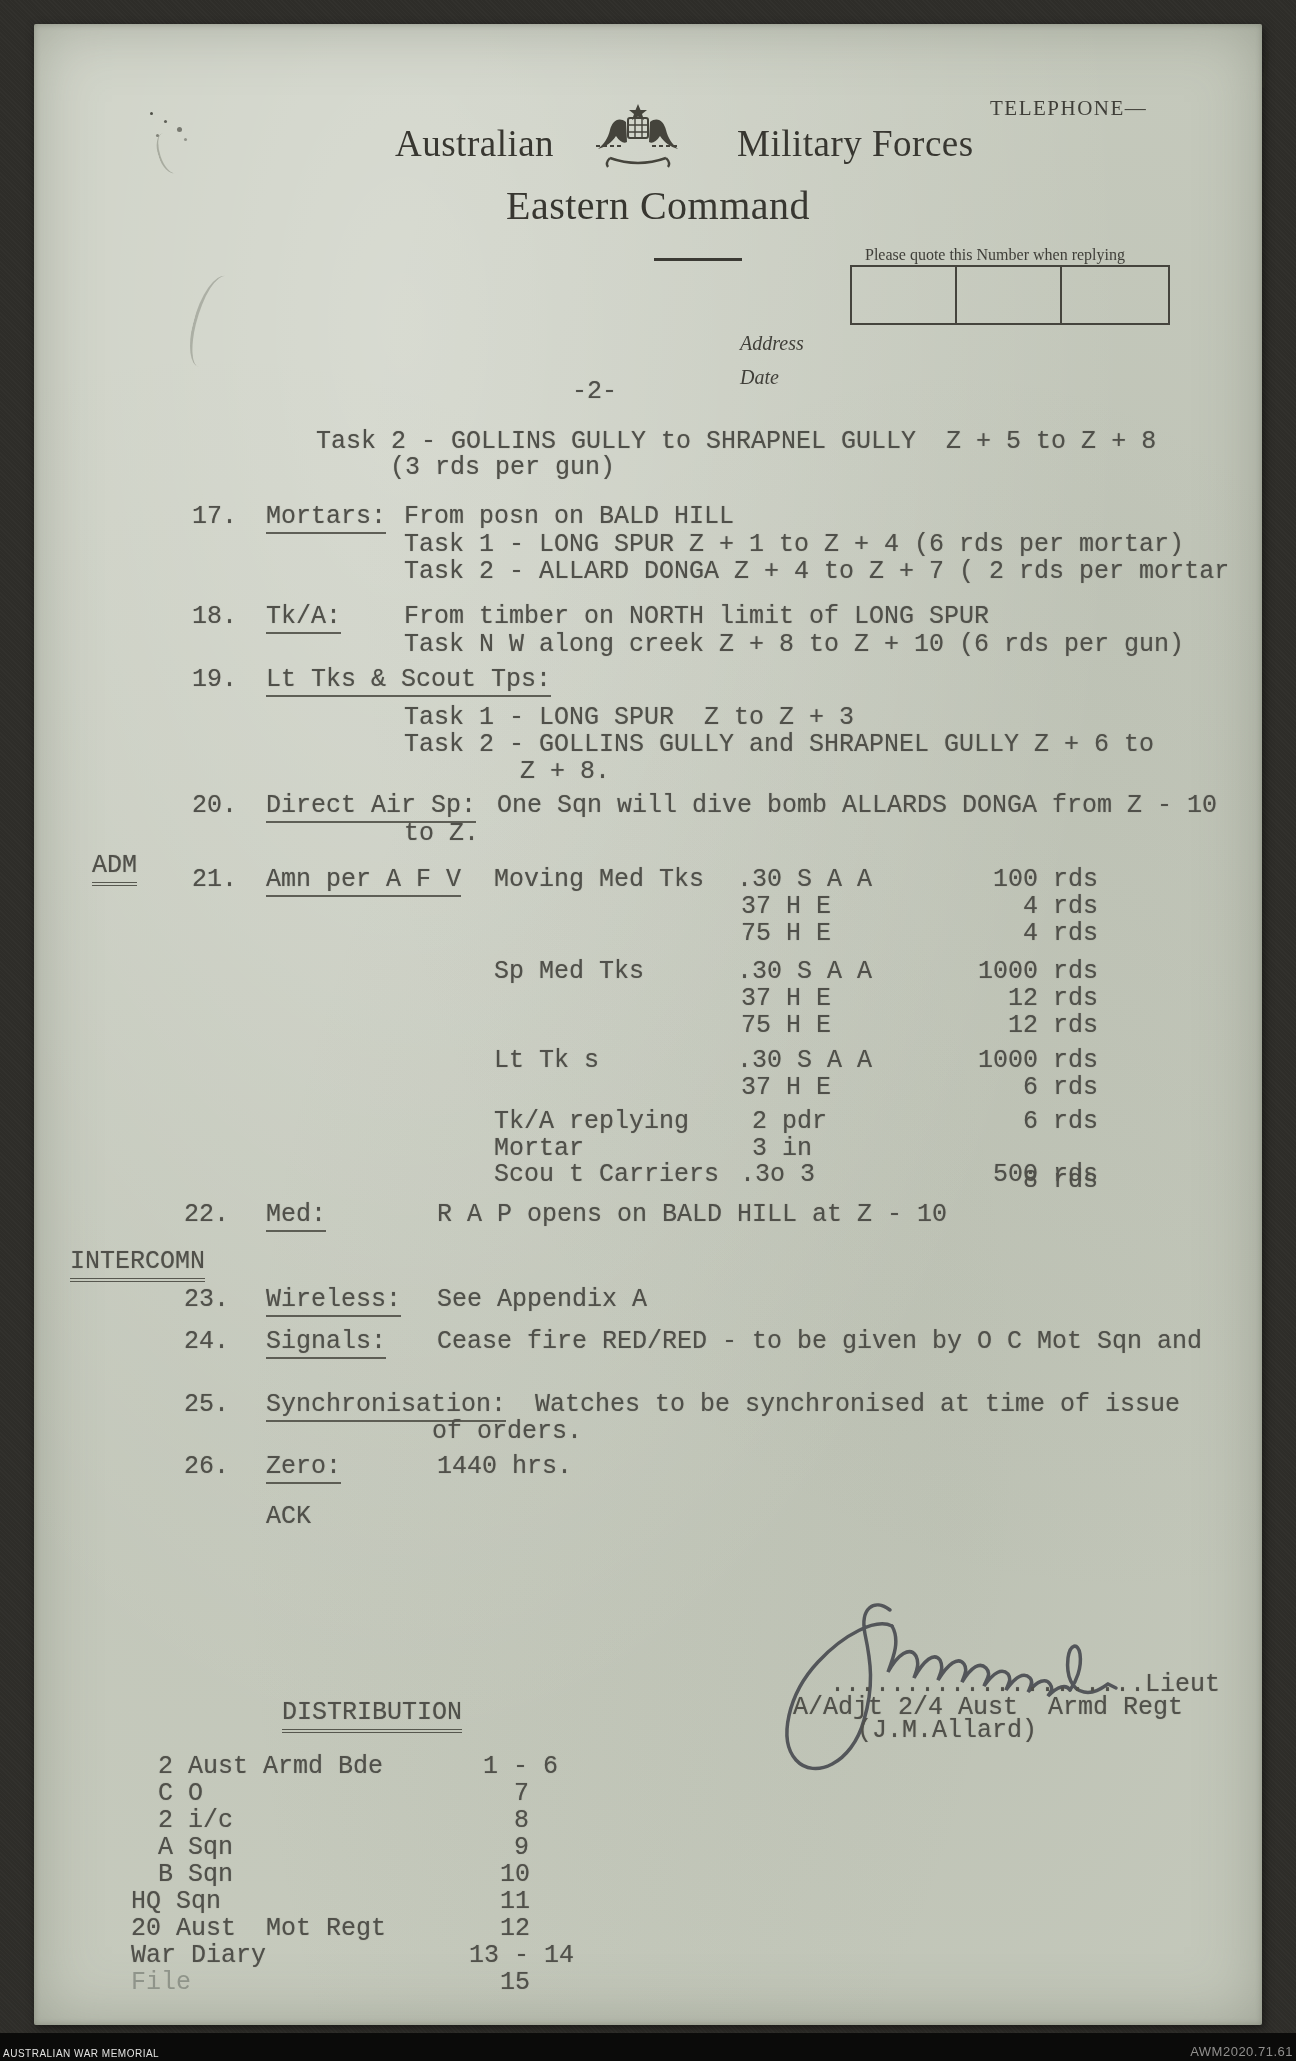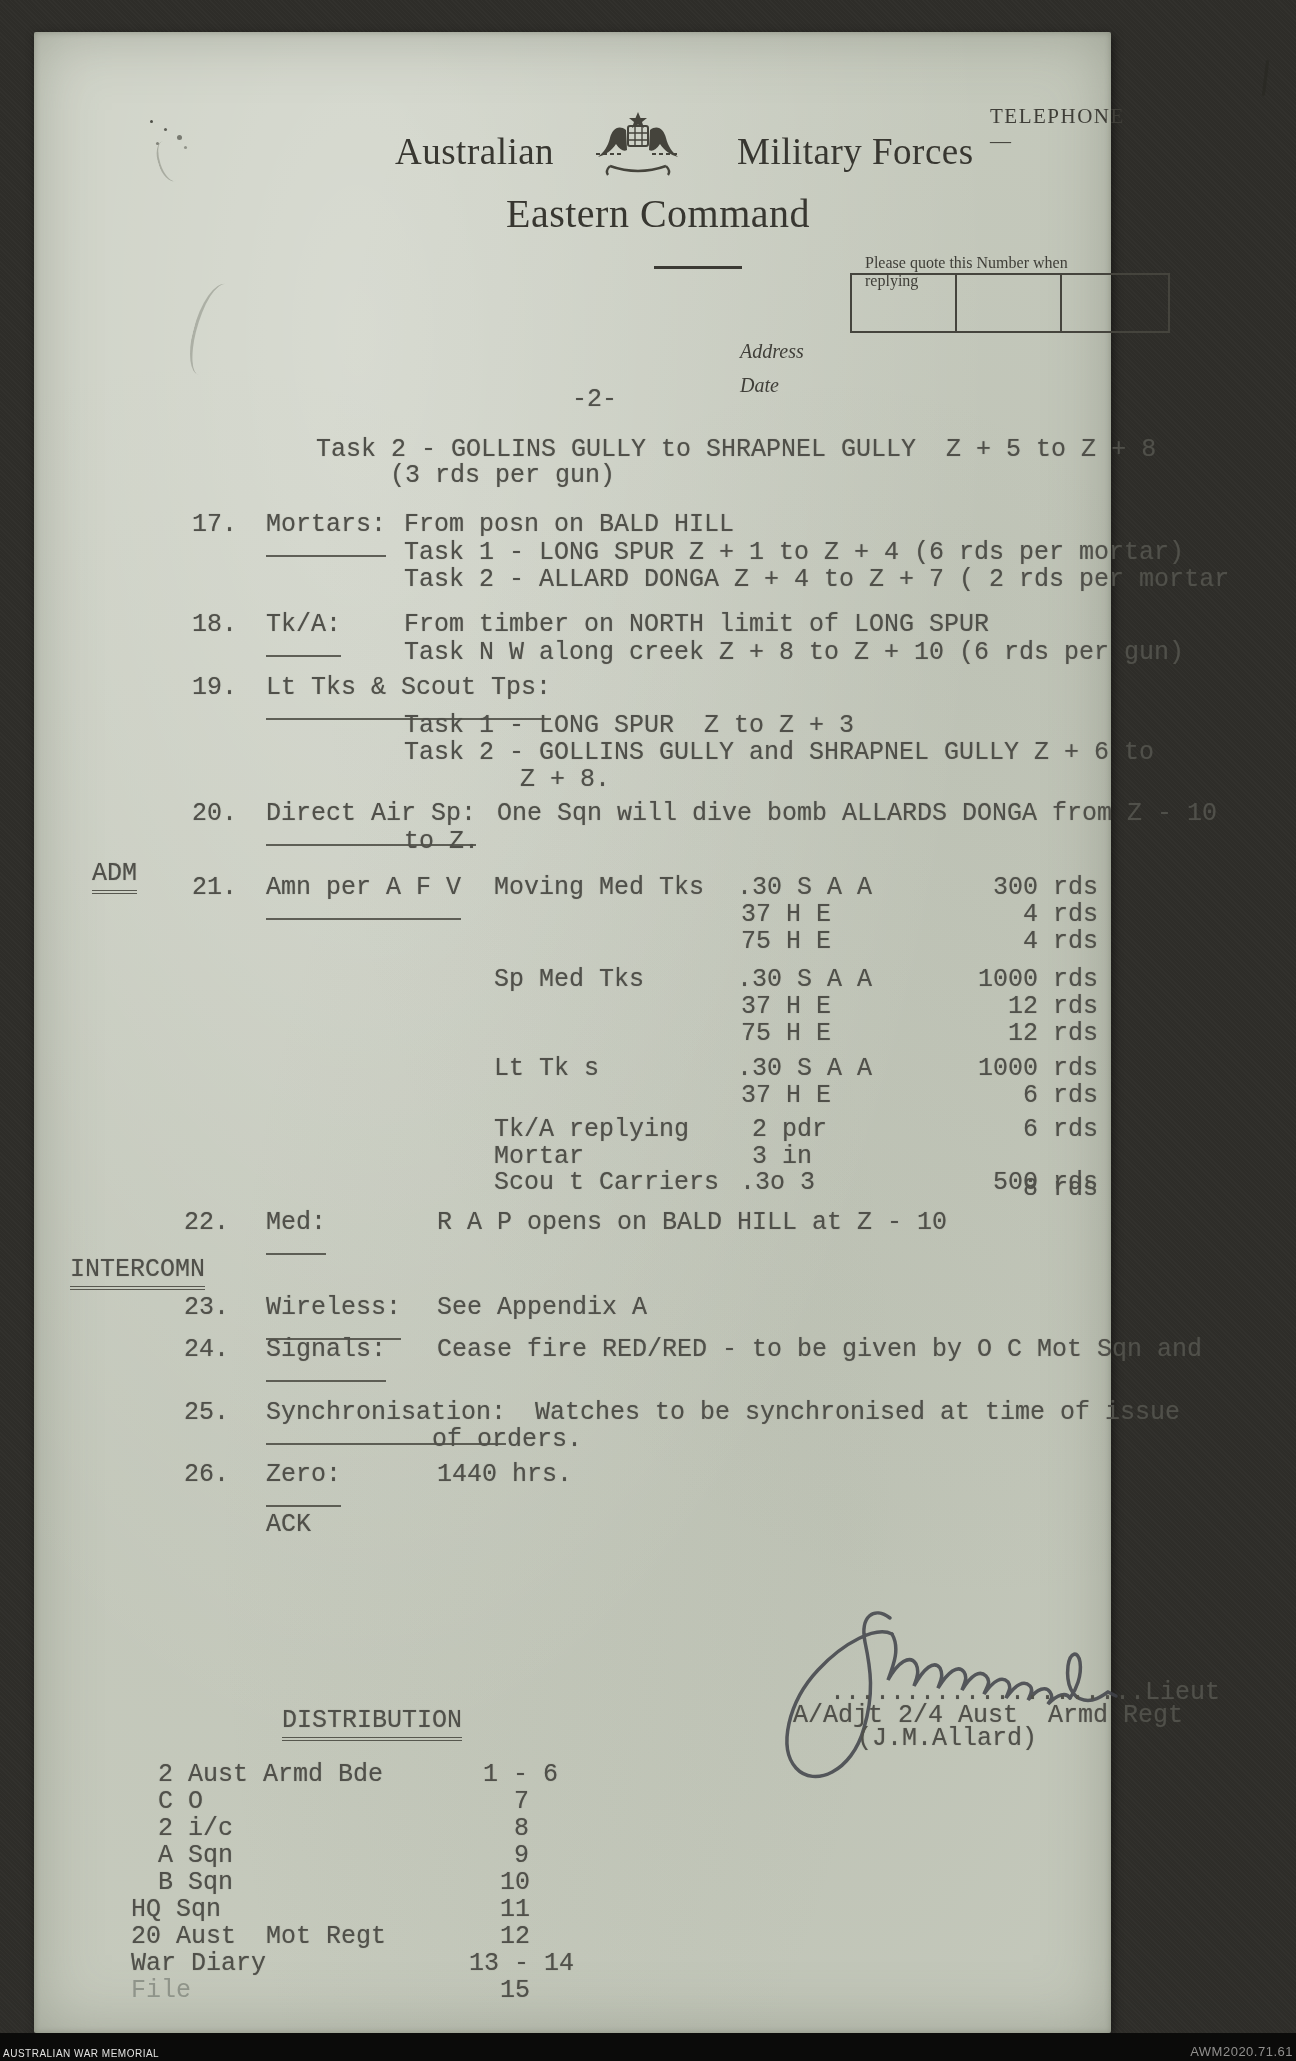--- a/index.html
+++ b/index.html
@@ -3,36 +3,36 @@
 <meta charset="utf-8">
 <style>
   html,body{margin:0;padding:0;}
   body{
     width:1296px;height:2061px;position:relative;overflow:hidden;
     background-color:#2e2d29;
     background-image:repeating-linear-gradient(45deg, rgba(255,255,255,.02) 0 1px, transparent 1px 3px);
     font-family:"Liberation Serif", serif;
   }
   .paper{
-    position:absolute;left:34px;top:32px;width:1077px;height:2001px;
+    position:absolute;left:34px;top:24px;width:1228px;height:2001px;
     background-color:#c9cdc0;
     background-image:
       radial-gradient(ellipse at 30% 15%, rgba(255,255,255,.28), transparent 60%),
       radial-gradient(ellipse at 75% 75%, rgba(120,128,112,.14), transparent 55%),
       radial-gradient(ellipse at 88% 28%, rgba(125,132,120,.12), transparent 50%),
       radial-gradient(ellipse at 15% 70%, rgba(130,138,124,.10), transparent 55%);
     box-shadow: inset 0 0 65px rgba(95,100,85,.38), inset 0 0 6px rgba(80,85,70,.4), 2px 3px 10px rgba(0,0,0,.5);
     border-radius:2px;
   }
   .tw{
     position:absolute;font-family:"Liberation Mono","DejaVu Sans Mono",monospace;
     font-size:25px;line-height:27px;color:#50504a;white-space:pre;
     text-shadow:0 0 1px rgba(80,80,72,.55);
   }
-  .ul{border-bottom:2px solid rgba(74,74,66,.85);padding-bottom:16px;}
+  .ul{border-bottom:2px solid rgba(74,74,66,.85);padding-bottom:1px;}
   .dul{border-bottom:4px double rgba(74,74,66,.9);padding-bottom:2px;}
   .qty{left:935px;width:163px;text-align:right;}
   .serif{position:absolute;color:#383731;}
   .h1{font-size:37px;letter-spacing:.5px;}
   .h2{font-size:40px;letter-spacing:.5px;}
   .tele{font-size:21px;letter-spacing:1.5px;color:#3f3e38;}
   .note{font-size:16px;color:#3f3e38;}
   .ital{font-style:italic;font-size:20px;color:#403f39;}
   .numbox{position:absolute;left:850px;top:263px;width:316px;height:56px;border:2px solid #45443d;}
   .numbox .div1,.numbox .div2{position:absolute;top:0;width:2px;height:100%;background:#45443d;}
@@ -113,21 +113,21 @@
   <div class="tw" style="left:463px;top:768px;">One Sqn will dive bomb ALLARDS DONGA from Z - 10</div>
   <div class="tw" style="left:370px;top:796px;">to Z.</div>
 
   <div class="tw" style="left:58px;top:828px;"><span class="dul">ADM</span></div>
 
   <div class="tw" style="left:158px;top:842px;">21.</div>
   <div class="tw" style="left:232px;top:842px;"><span class="ul">Amn per A F V</span></div>
 
   <div class="tw" style="left:460px;top:842px;">Moving Med Tks</div>
   <div class="tw" style="left:703px;top:842px;">.30 S A A</div>
-  <div class="tw qty" style="top:842px;left:901px;">300 rds</div>
+  <div class="tw qty" style="top:842px;left:901px;">100 rds</div>
 
   <div class="tw" style="left:707px;top:869px;">37 H E</div>
   <div class="tw qty" style="top:869px;left:901px;">4 rds</div>
 
   <div class="tw" style="left:707px;top:896px;">75 H E</div>
   <div class="tw qty" style="top:896px;left:901px;">4 rds</div>
 
   <div class="tw" style="left:460px;top:934px;">Sp Med Tks</div>
   <div class="tw" style="left:703px;top:934px;">.30 S A A</div>
   <div class="tw qty" style="top:934px;left:901px;">1000 rds</div>

